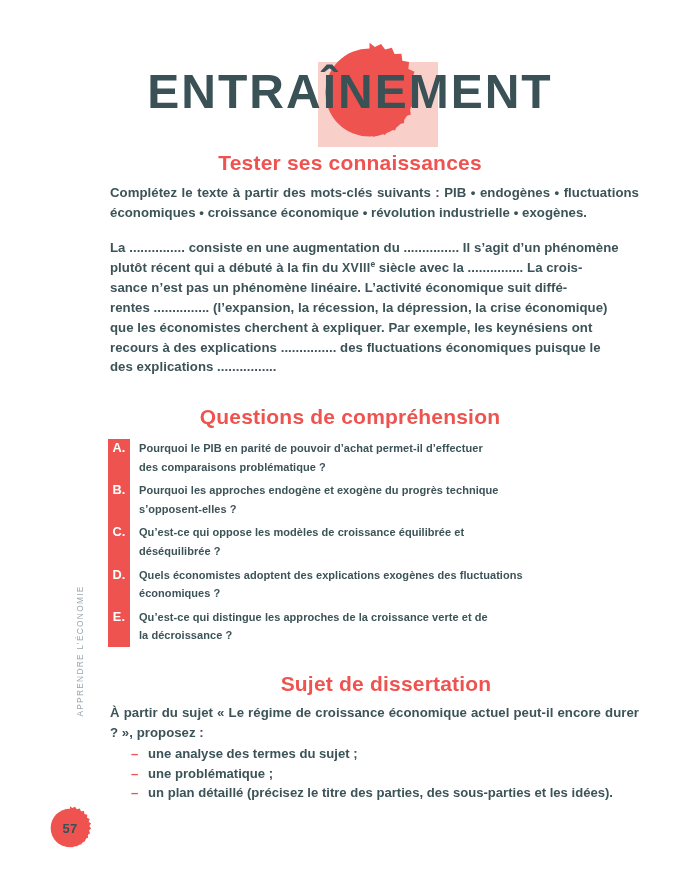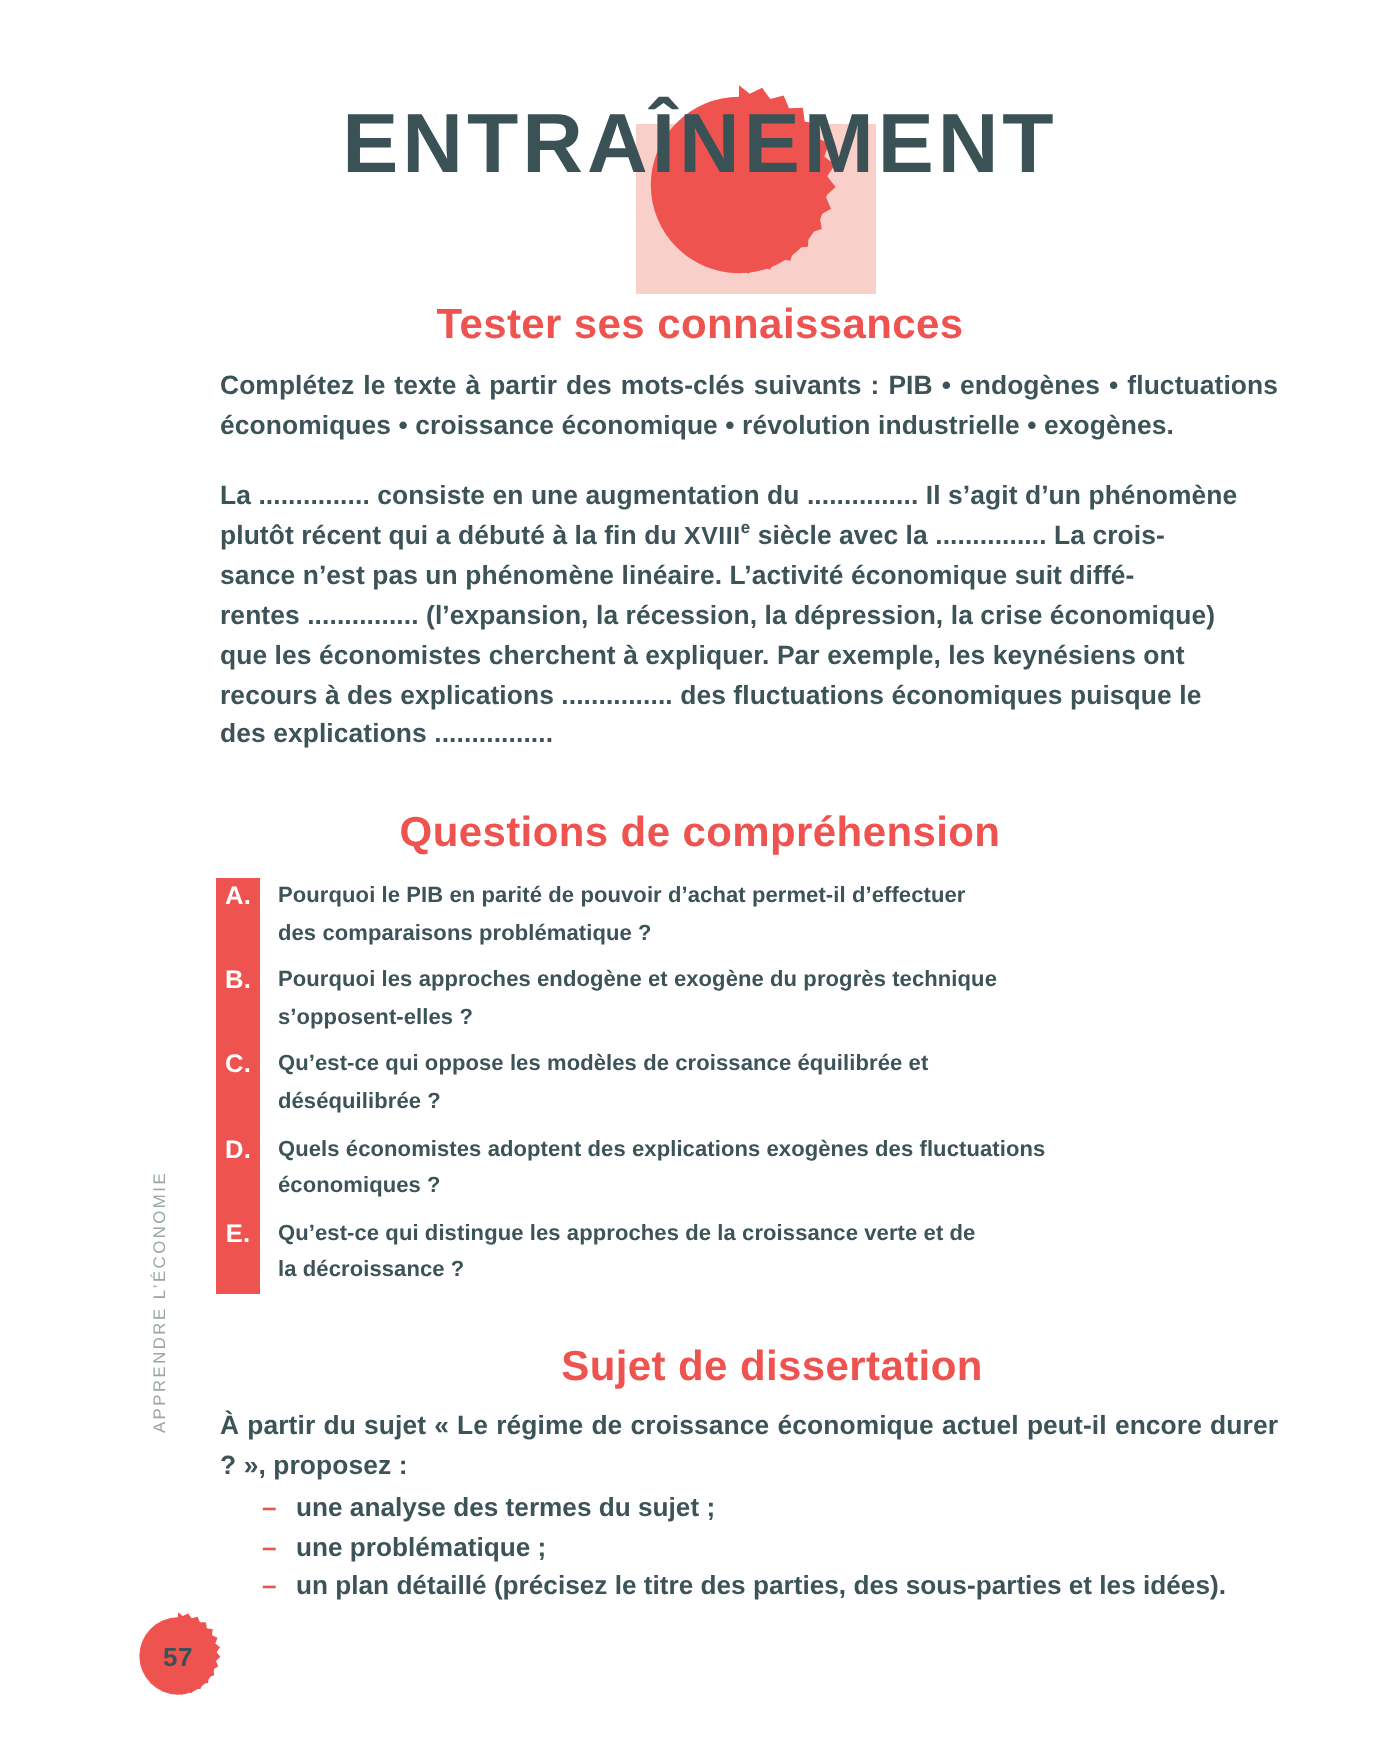--- a/index.html
+++ b/index.html
@@ -43,24 +43,24 @@
     position: absolute;
     left: 317px;
     top: 18px;
     width: 105px;
     height: 105px;
   }
   .scallop-badge svg { display: block; width: 105px; height: 105px; }
   .title-text {
     position: absolute;
     left: 0;
-    top: 27px;
+    top: 47px;
     width: 700px;
     text-align: center;
-    font-size: 42px;
+    font-size: 48px;
     line-height: 46px;
     font-weight: 700;
     letter-spacing: 2.0px;
     color: #3a5156;
     white-space: nowrap;
   }
 
   
   .section-heading {
     position: absolute;
@@ -205,21 +205,21 @@
     white-space: nowrap;
     font-size: 8.4px;
     letter-spacing: 1.25px;
     font-weight: 400;
     color: #9aa6ab;
   }
 
   
   .page-badge {
     position: absolute;
-    left: 66px;
+    left: 47px;
     top: 805px;
     width: 46px;
     height: 46px;
   }
   .page-badge svg { display: block; width: 46px; height: 46px; }
   .page-badge .pn {
     position: absolute;
     left: 0;
     top: 0;
     width: 46px;

